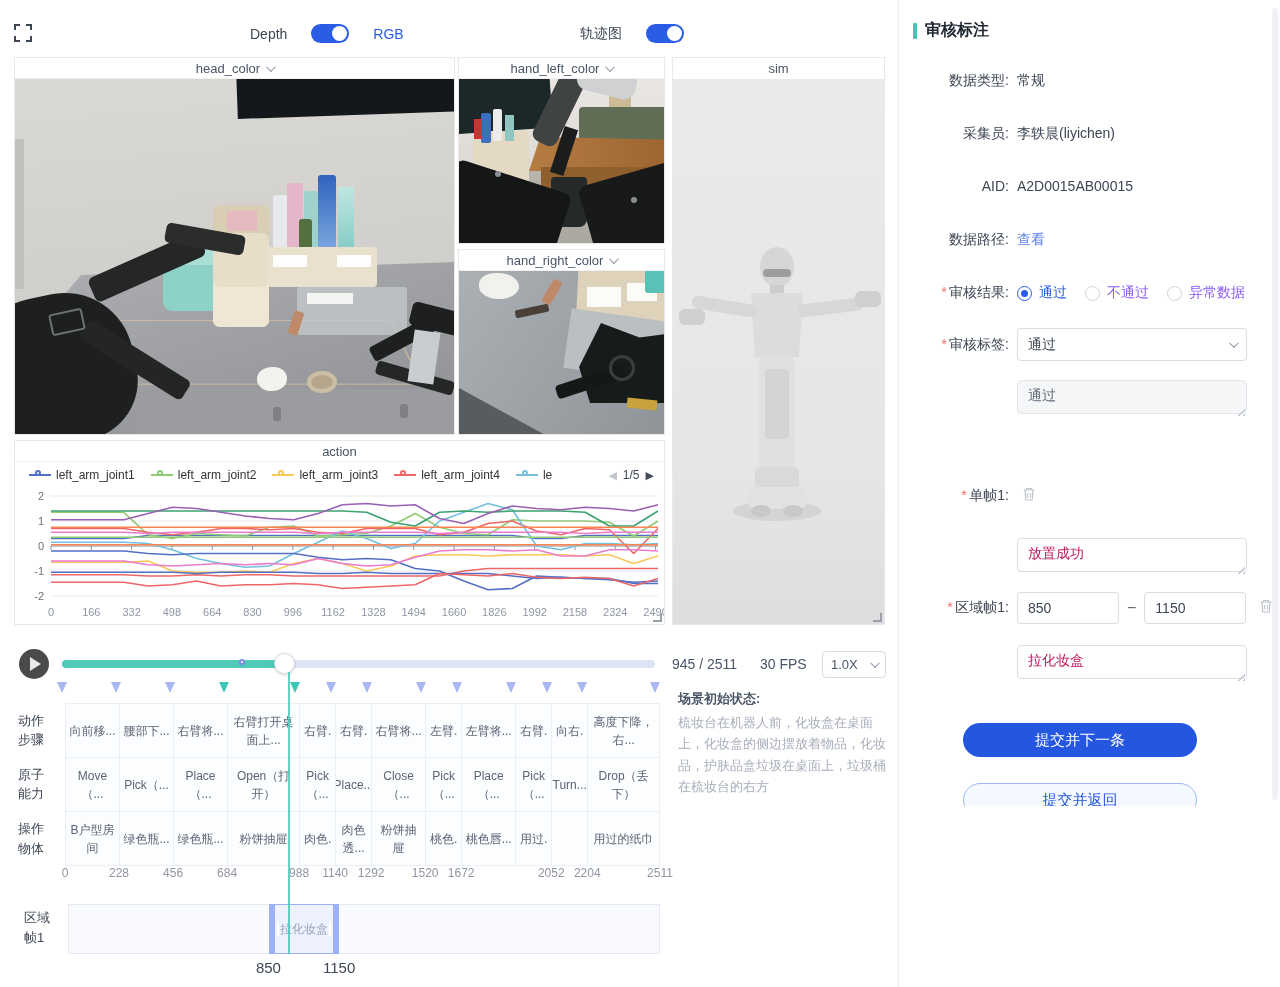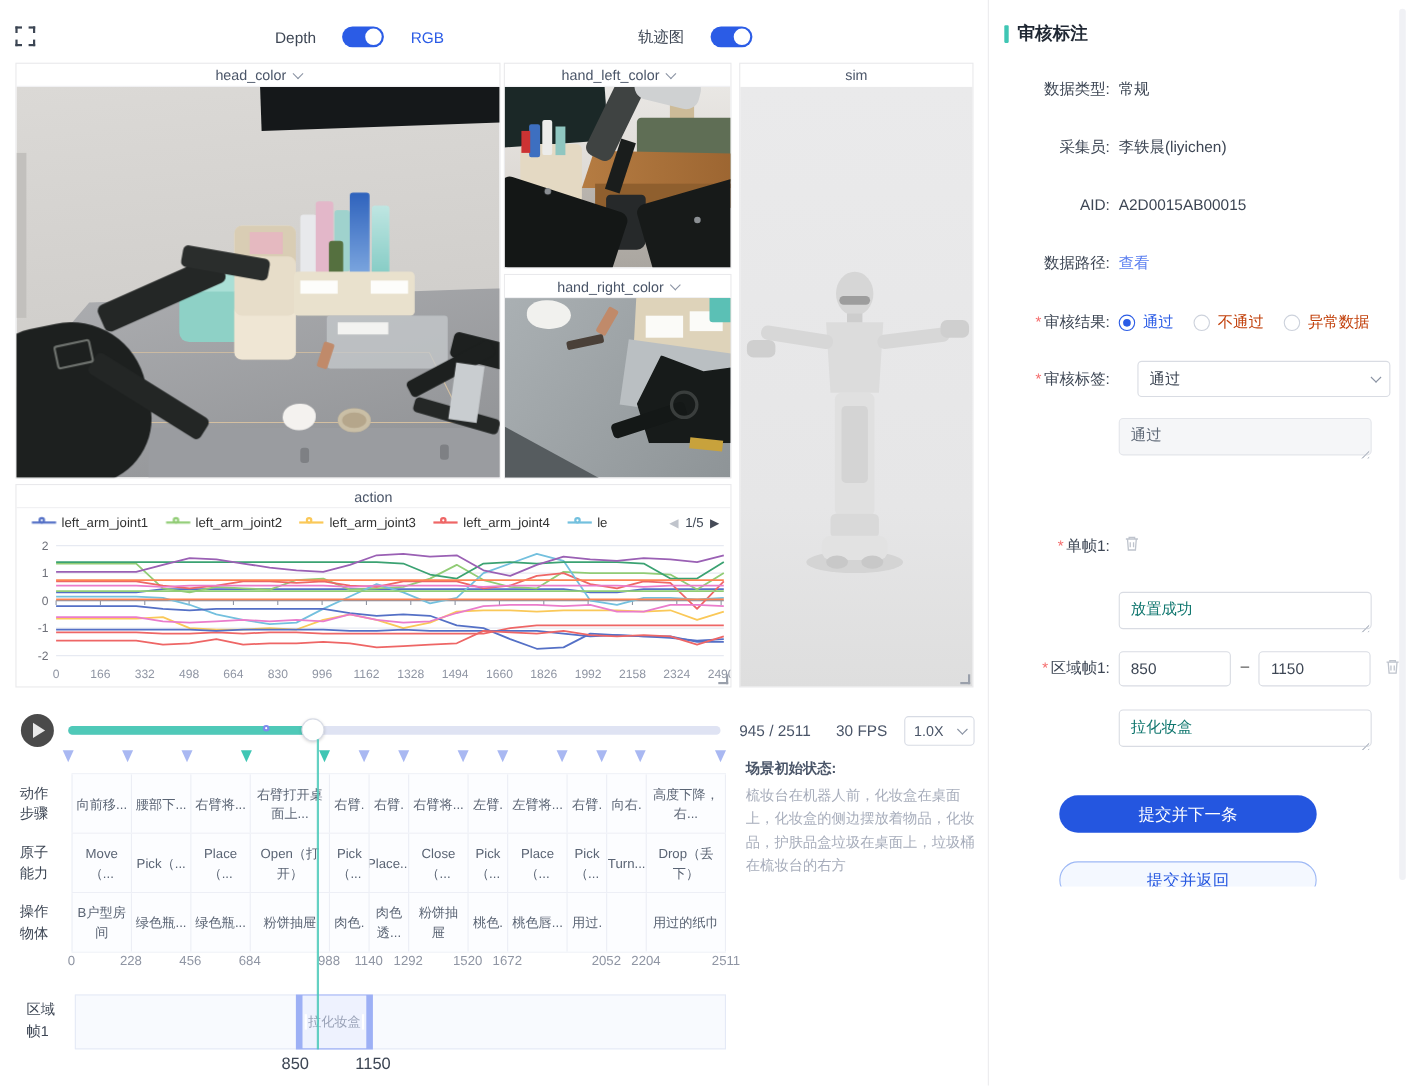--- a/index.html
+++ b/index.html
@@ -83,29 +83,29 @@
   #right-panel { position:absolute; left:898px; top:0; width:382px; height:987px; background:#fff; border-left:1px solid #ececee; }
   #rp-scroll { position:relative; height:806px; overflow:hidden; }
   #rp-scrollbar { position:absolute; right:2px; top:8px; width:6px; height:792px; background:#f0f1f5; border-radius:3px; }
   #rp-title { position:absolute; left:14px; top:20px; display:flex; align-items:center; gap:8px; font-size:16px; font-weight:bold; color:#1f2733; }
   #rp-title .bar { width:4px; height:16px; background:#3fc6b4; border-radius:1px; }
   .rp-row { position:absolute; left:0; width:382px; display:flex; align-items:center; }
   .rp-lbl { width:110px; text-align:right; font-size:14px; color:#3d4654; flex:none; }
   .rp-val { margin-left:8px; font-size:14px; color:#3d4654; }
   .rp-link { margin-left:8px; font-size:14px; color:#5b7ff0; cursor:pointer; }
   .req { color:#f56c6c; margin-right:3px; }
-  .radio-opt { display:flex; align-items:center; gap:7px; margin-left:8px; cursor:pointer; font-size:14px; color:#c2410c; }
+  .radio-opt { display:flex; align-items:center; gap:7px; margin-left:8px; cursor:pointer; font-size:14px; color:#8b5cf6; }
   .radio-opt + .radio-opt { margin-left:18px; }
   .rdo { width:15px; height:15px; border-radius:50%; border:1px solid #cdd2dc; background:#fff; position:relative; flex:none; }
   .rdo.on { border-color:#2b5ce6; }
   .rdo.on i { position:absolute; left:3px; top:3px; width:7px; height:7px; border-radius:50%; background:#2b5ce6; }
   .radio-opt.sel { color:#2b5ce6; }
   .rp-select { margin-left:8px; width:230px; height:33px; border:1px solid #d9dce3; border-radius:4px; background:#fff; display:flex; align-items:center; justify-content:space-between; padding:0 10px; font-size:14px; color:#3d4654; cursor:pointer; }
   .rp-ta { margin-left:8px; width:230px; height:34px; border:1px solid #e3e5ea; border-radius:4px; background:#f5f6f8; font-size:14px; color:#606a78; padding:6px 10px; resize:none; font-family:inherit; position:relative; }
-  .rp-ta.white { background:#fff; border-color:#d9dce3; color:#0f766e; }
+  .rp-ta.white { background:#fff; border-color:#d9dce3; color:#be185d; }
   .ta-wrap { position:relative; margin-left:8px; }
   .ta-wrap .rp-ta { margin-left:0; }
   .ta-grip { position:absolute; right:2px; bottom:2px; width:9px; height:9px; background:repeating-linear-gradient(-45deg,#c2c7d0 0 1.5px,transparent 1.5px 4px); clip-path:polygon(100% 0,100% 100%,0 100%); pointer-events:none; }
   .rp-input { margin-left:8px; width:230px; height:32px; border:1px solid #d9dce3; border-radius:4px; font-size:14px; color:#3d4654; padding:0 10px; font-family:inherit; }
   .rp-input.sm { width:102px; }
   .dash { margin:0 8px; color:#666; }
   .trash { margin-left:12px; cursor:pointer; flex:none; }
   .add-links { position:absolute; left:0; width:382px; display:flex; justify-content:flex-end; padding-right:40px; gap:18px; font-size:14px; color:#2b5ce6; }
   .add-links span { cursor:pointer; }
   .rp-btn { position:absolute; left:64px; width:234px; height:34px; border-radius:17px; font-size:15px; display:flex; align-items:center; justify-content:center; cursor:pointer; }
@@ -536,21 +536,21 @@
               <span class="rdo"></span>
               <span>不通过</span>
             </span>
             <span class="radio-opt">
               <span class="rdo"></span>
               <span>异常数据</span>
             </span>
           </span>
       </div>
 
-      <div class="rp-row" style="top:328px;gap:17px;">
+      <div class="rp-row" style="top:328px;">
         <span class="rp-lbl"><i class="req">*</i><span>审核标签:</span></span>
         <span class="rp-select">
           <span>通过</span>
           <span class="chev"></span>
         </span>
       </div>
 
       <div class="rp-row" style="top:380px;">
         <span class="rp-lbl"></span>
         <span class="ta-wrap">

